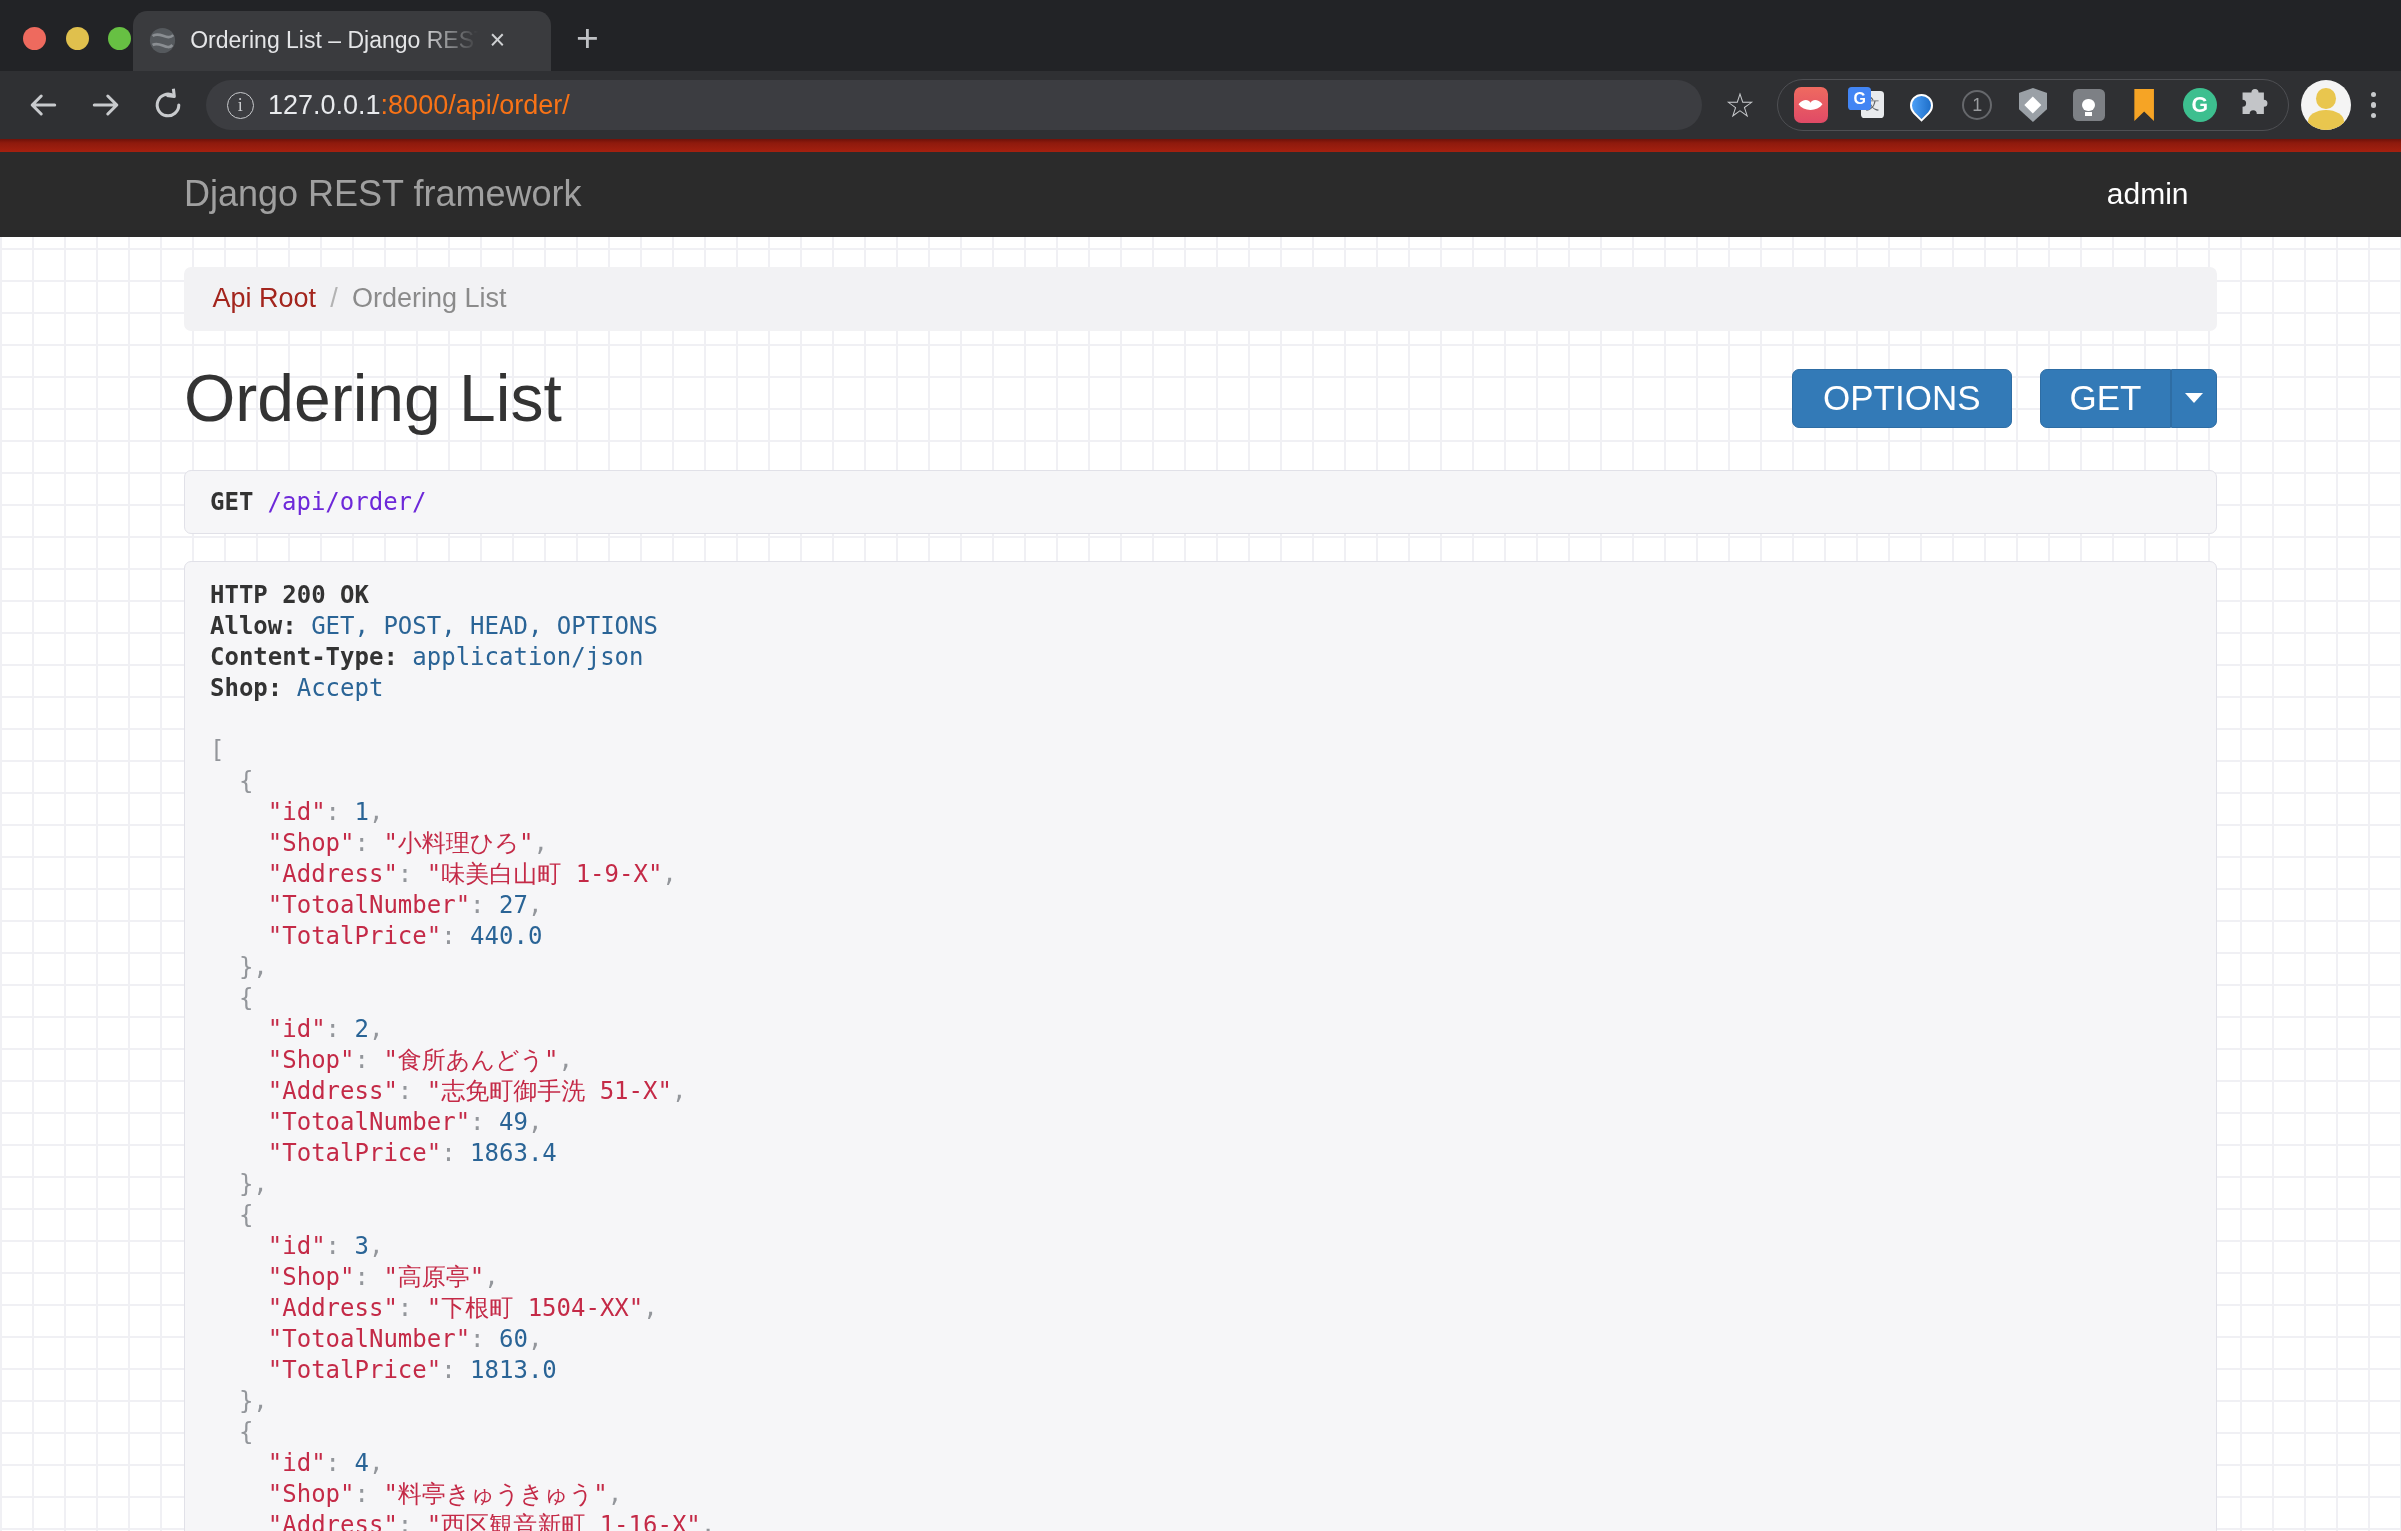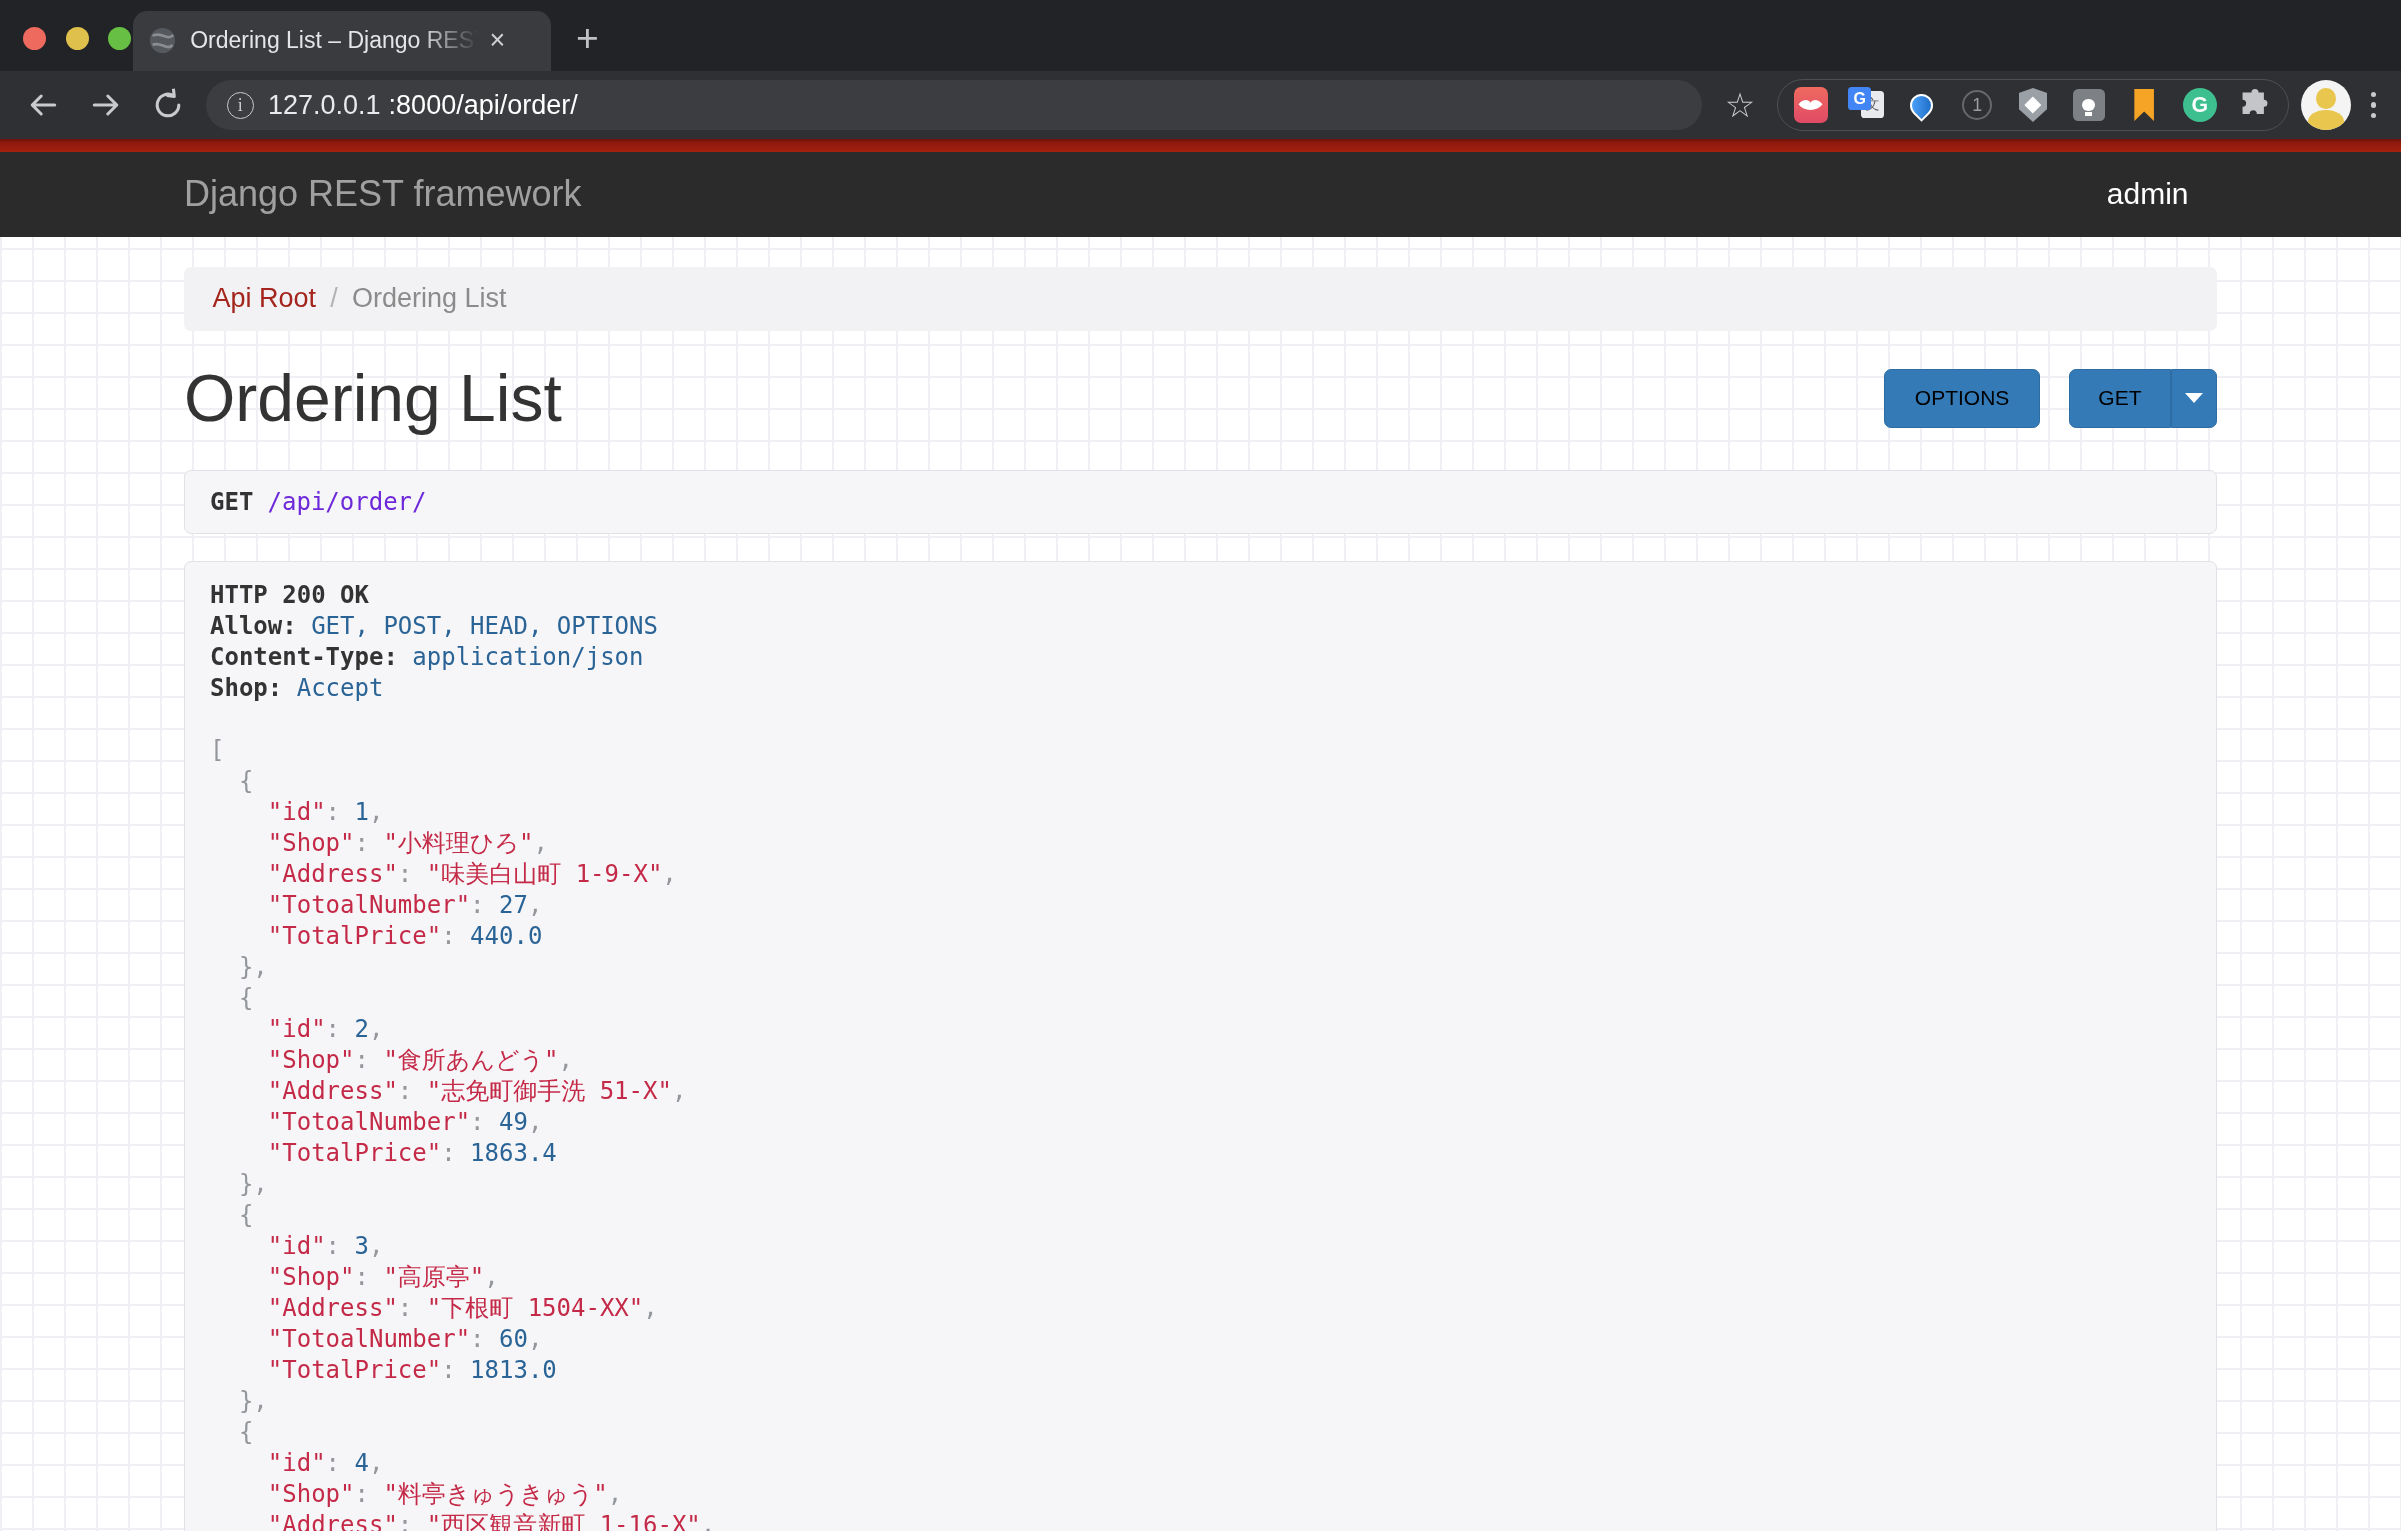--- a/index.html
+++ b/index.html
@@ -23,21 +23,21 @@
   .newtab { position: absolute; left: 576px; top: 18px; color: #bfc1c4; font-size: 39px; font-weight: 400; line-height: 1; }
 
   .toolbar { position: relative; height: 68px; background: #2f3033; display: flex; align-items: center; padding: 0 18px; gap: 12.5px; }
   .tbtn { width: 50px; height: 50px; border-radius: 50%; display: flex; align-items: center; justify-content: center; flex: none; }
   .tbtn svg { display: block; }
   .urlbar { flex: 1; height: 50px; background: #3c3d41; border-radius: 25px; display: flex; align-items: center; padding: 0 21.3px; gap: 14.2px; }
   .info-ic { width: 27px; height: 27px; border: 1.8px solid #c8cacd; border-radius: 50%; color: #c8cacd;
              font-size: 18px; display: flex; align-items: center; justify-content: center; font-family: "Liberation Serif", serif; flex: none; }
   .url { font-size: 27px; white-space: nowrap; }
   .url .host { color: #e8eaed; }
-  .url .path { color: #ffffff; margin-left: 8px; }
+  .url .path { color: #f97316; }
   .star { color: #c8cacd; font-size: 34px; line-height: 1; }
   .extpill { display: flex; align-items: center; gap: 19.6px; border: 1.8px solid #4e4f53; border-radius: 30px; padding: 7.1px 14.2px; flex: none; }
   .ext { width: 36px; height: 36px; position: relative; display: flex; align-items: center; justify-content: center; flex: none; }
 
   .ic-lips { width: 34px; height: 36px; border-radius: 7.1px; background: linear-gradient(180deg,#ef6a60,#e04a66); display:flex; align-items:center; justify-content:center; }
   .ic-translate { width: 36px; height: 36px; position: relative; }
   .ic-translate .sheet { position:absolute; right:0; top:3.6px; width:23px; height:27px; background:#e8eaed; border-radius:3.6px; color:#5f6368; font-size:14.2px; text-align:center; line-height:27px; }
   .ic-translate .gsq { position:absolute; left:0; top:0; width:23px; height:23px; background:#4285f4; border-radius:3.6px; color:#fff; font-size:16px; font-weight:bold; text-align:center; line-height:23px; }
   .ic-drop { width: 23px; height: 23px; background: linear-gradient(135deg,#55a9ff,#1565c0); border: 2.7px solid #fff; border-radius: 50% 50% 50% 0; transform: rotate(-45deg); }
   .ic-one { width: 30px; height: 30px; border: 2.7px solid #66686c; border-radius: 50%; color: #9a9c9f; font-size: 18px; display:flex; align-items:center; justify-content:center; }
@@ -70,21 +70,21 @@
 
   .breadcrumb { margin-top: 30px; height: 64px; background: #f2f2f4; border-radius: 7.1px;
                 display: flex; align-items: center; padding: 0 28.5px; font-size: 27px; gap: 14.2px; }
   .bc-link { color: #a3251d; }
   .bc-sep { color: #b3b3b3; }
   .bc-cur { color: #8b8b8b; }
 
   .title-row { margin-top: 23px; display: flex; align-items: center; justify-content: space-between; height: 89px; }
   h1.page-title { font-size: 66px; font-weight: 300; color: #333; letter-spacing: 0; }
   .btns { display: flex; gap: 28.5px; align-items: center; }
-  .btn { background: #337ab7; border: 1.8px solid #2e6da4; color: #000000; font-size: 21px; height: 59px;
+  .btn { background: #337ab7; border: 1.8px solid #2e6da4; color: #ffffff; font-size: 35px; height: 59px;
          display: flex; align-items: center; justify-content: center; border-radius: 7.1px; padding: 0 30px; }
   .splitbtn { display: flex; }
   .splitbtn .main { border-radius: 7.1px 0 0 7.1px; padding: 0 28.5px; }
   .splitbtn .caretpart { border-radius: 0 7.1px 7.1px 0; border-left: 1.8px solid #2e6da4; width: 46px; padding: 0; }
   .caret { width: 0; height: 0; border-left: 9.8px solid transparent; border-right: 9.8px solid transparent; border-top: 10.7px solid #fff; }
 
   .reqbox { margin-top: 27px; height: 64px; background: #f6f6f8; border: 1.8px solid #e1e1e8; border-radius: 7.1px;
             display: flex; align-items: center; padding: 0 25px;
             font-family: "DejaVu Sans Mono", monospace; font-size: 24px; }
   .reqbox .method { font-weight: bold; color: #333; }

